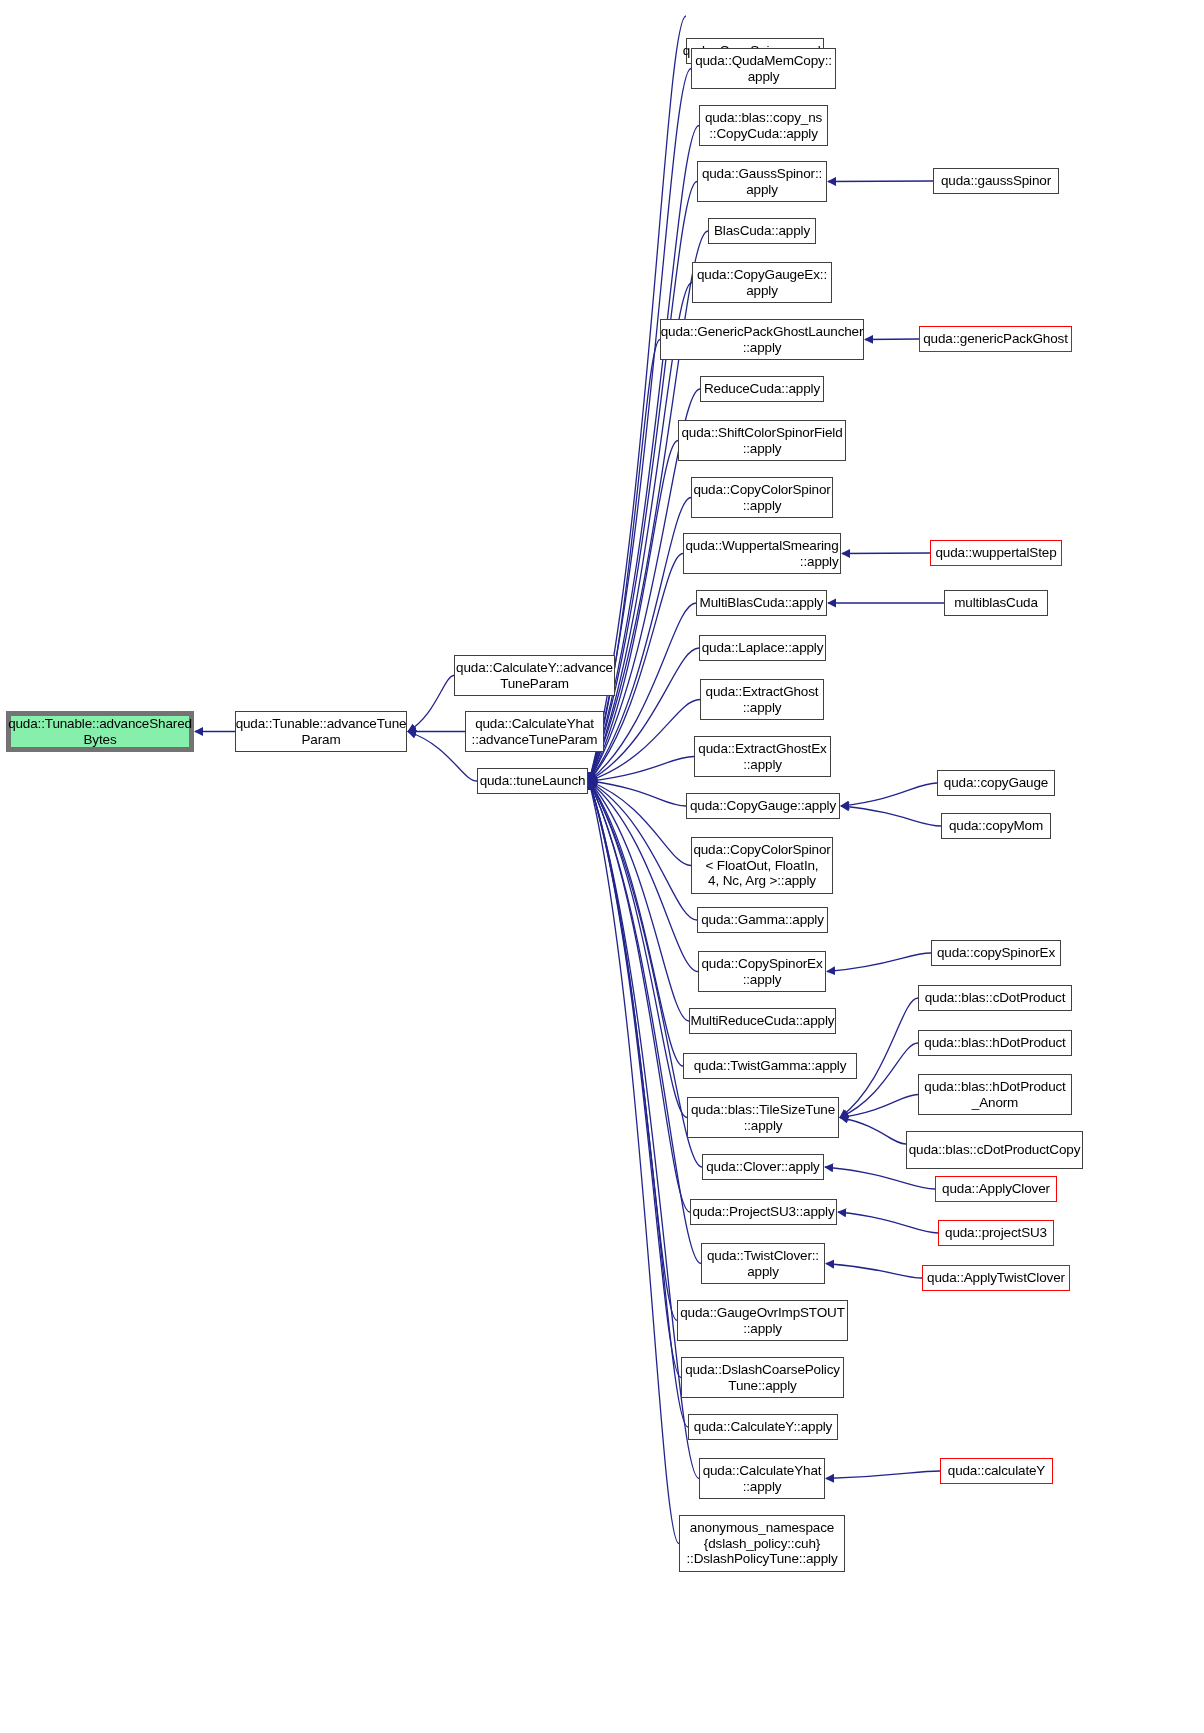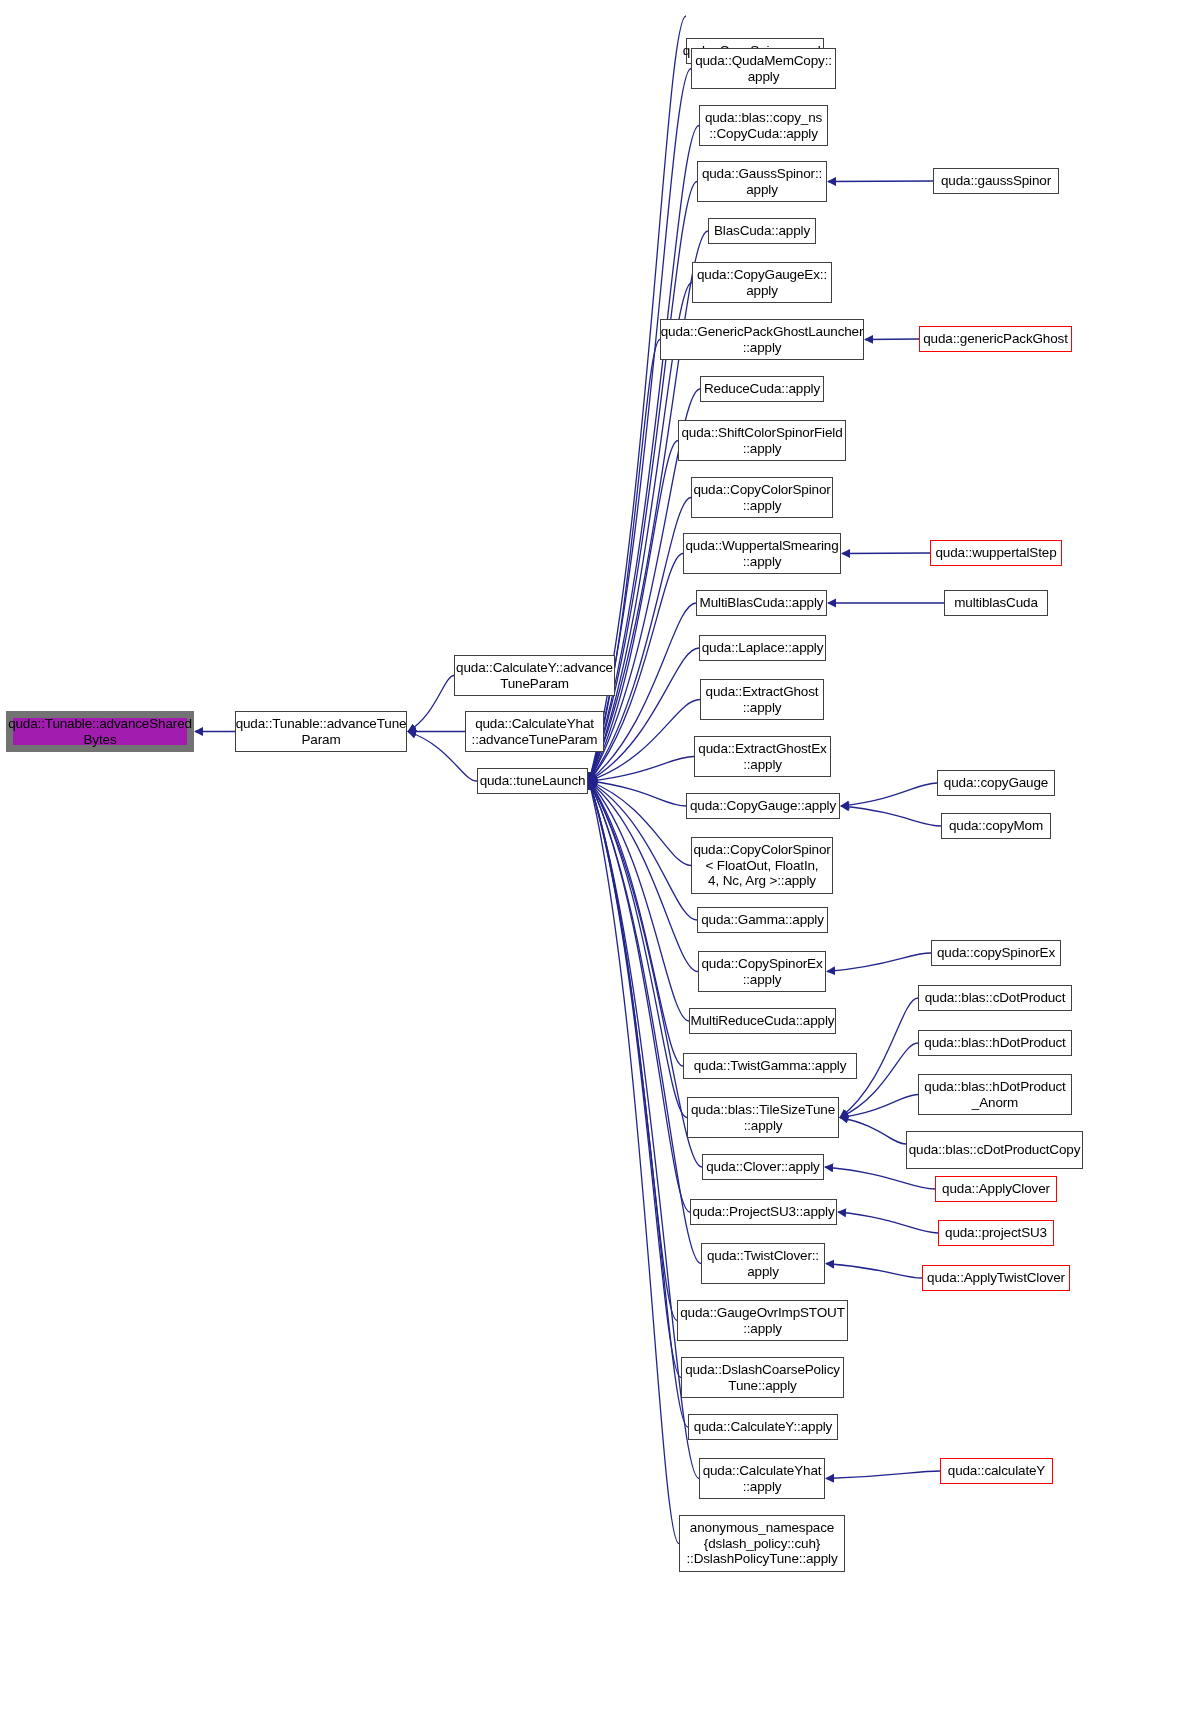--- a/index.html
+++ b/index.html
@@ -34,22 +34,22 @@
     border: 1px solid #404040;
     color: #000000;
     font-size: 13.5px;
     line-height: 15.5px;
     letter-spacing: -0.15px;
     padding: 1px 2px;
     white-space: pre-line;
     z-index: 3;
   }
   .node.root {
-    background: #a21caf;
-    border: 7px solid #737373;
+    background: #86efac;
+    border: 5px solid #737373;
   }
   .node.red {
     border: 1px solid #ff0000;
   }
 </style>
 </head>
 <body>
 
 <div id="canvas">
   <svg id="edges" viewBox="0 0 1204 1733" xmlns="http://www.w3.org/2000/svg">
@@ -130,21 +130,21 @@
       <div class="node" style="left: 708px; top: 218px; width: 108px; height: 26px;">BlasCuda::apply</div>
       <div class="node" style="left: 692px; top: 262px; width: 140px; height: 41px;">quda::CopyGaugeEx::
 apply</div>
       <div class="node" style="left: 660px; top: 319px; width: 204px; height: 41px;">quda::GenericPackGhostLauncher
 ::apply</div>
       <div class="node" style="left: 700px; top: 376px; width: 124px; height: 26px;">ReduceCuda::apply</div>
       <div class="node" style="left: 678px; top: 420px; width: 168px; height: 41px;">quda::ShiftColorSpinorField
 ::apply</div>
       <div class="node" style="left: 691px; top: 477px; width: 142px; height: 41px;">quda::CopyColorSpinor
 ::apply</div>
-      <div class="node" style="left: 683px; top: 533px; width: 158px; height: 41px;">quda::WuppertalSmearing
+      <div class="node" style="left: 683px; top: 533px; width: 158px; height: 41px; text-align: right;">quda::WuppertalSmearing
 ::apply</div>
       <div class="node" style="left: 696px; top: 590px; width: 131px; height: 26px;">MultiBlasCuda::apply</div>
       <div class="node" style="left: 699px; top: 635px; width: 127px; height: 26px;">quda::Laplace::apply</div>
       <div class="node" style="left: 700px; top: 679px; width: 124px; height: 41px;">quda::ExtractGhost
 ::apply</div>
       <div class="node" style="left: 694px; top: 736px; width: 137px; height: 41px;">quda::ExtractGhostEx
 ::apply</div>
       <div class="node" style="left: 686px; top: 793px; width: 154px; height: 26px;">quda::CopyGauge::apply</div>
       <div class="node" style="left: 691px; top: 837px; width: 142px; height: 57px;">quda::CopyColorSpinor
 &lt; FloatOut, FloatIn,

